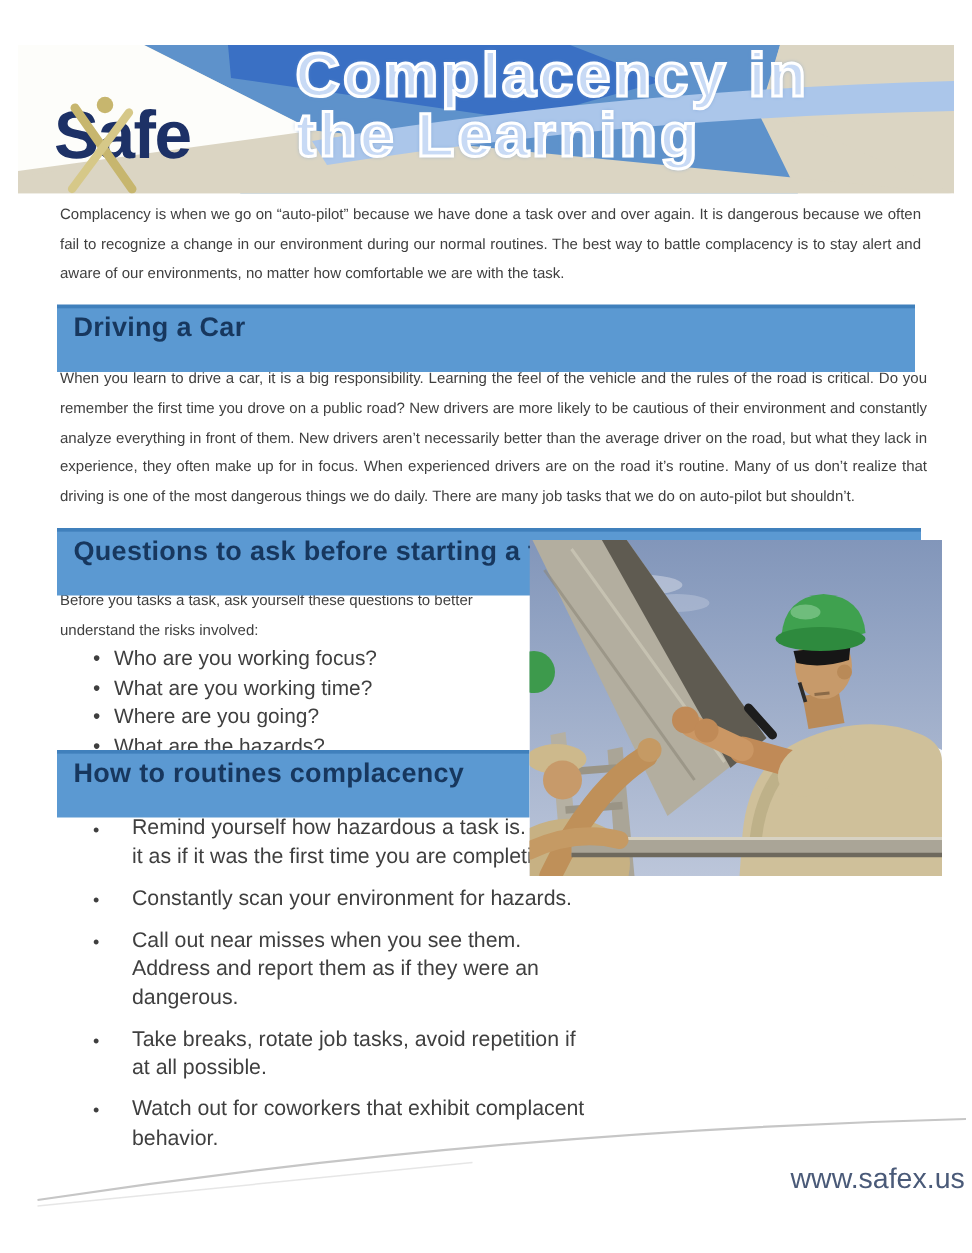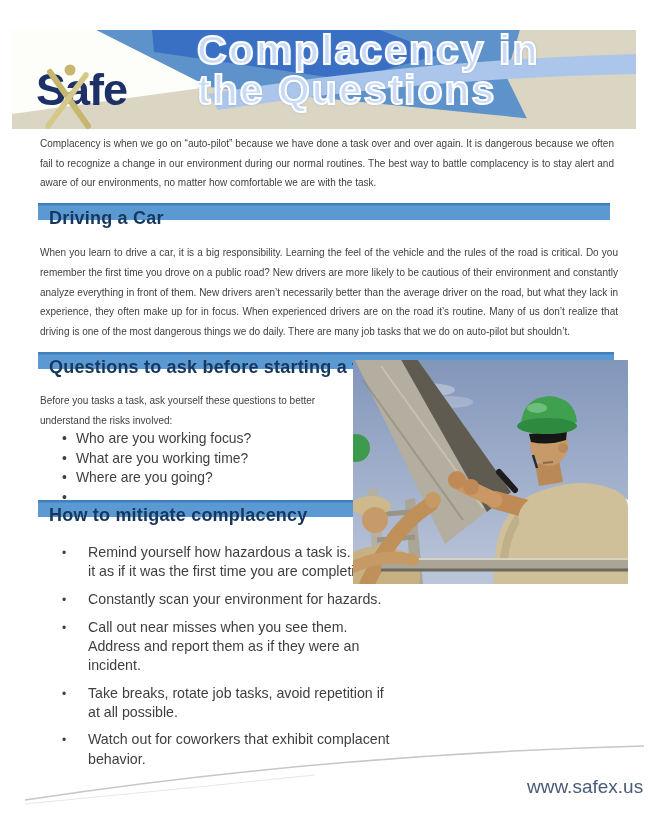--- a/index.html
+++ b/index.html
@@ -26,21 +26,21 @@
     -webkit-text-stroke:2px #ffffff;
     text-shadow:0 0 3px #6f97cd;
     white-space:nowrap;
   }
   
   .para { position:absolute; margin:0; font-size:10px; line-height:19.5px; text-align:justify; }
   .intro { left:40px; top:134px; width:574px; }
   .driving-body { left:40px; top:243px; width:578px; line-height:19.8px; }
   
   .banner {
-    position:absolute; height:17px; box-sizing:border-box;
+    position:absolute; height:45px; box-sizing:border-box;
     padding:5px 0 0 11px;
     background:linear-gradient(to bottom,#4080bc 0,#4080bc 2px,var(--banner_blue,#5b99d2) 3px);
     color:var(--banner_text,#17375e);
     font-weight:bold; font-size:18px; letter-spacing:.2px;
     z-index:1;
   }
   .banner-driving   { left:38px; top:203px; width:572px; }
   .banner-questions { left:38px; top:352px; width:576px; }
   .banner-mitigate  { left:38px; top:500px; width:315px; }
   
@@ -79,21 +79,21 @@
     <div class="logo">
       <span class="logo-text">Safe</span>
       <svg class="logo-x" width="62" height="65" viewBox="0 0 62 65" aria-hidden="true">
         <line x1="14" y1="8" x2="52" y2="62" stroke="#c7b66e" stroke-width="6" stroke-linecap="round"></line>
         <line x1="50" y1="11" x2="12" y2="62" stroke="#d6c888" stroke-width="5.5" stroke-linecap="round"></line>
         <circle cx="34" cy="6" r="5.5" fill="#c7b66e"></circle>
       </svg>
     </div>
     <div class="page-title">
       <div>Complacency in</div>
-      <div>the Questions</div>
+      <div>the Learning</div>
     </div>
   </header>
 
   <p class="para intro">Complacency is when we go on “auto-pilot” because we have done a task over and over again. It is dangerous because we often fail to recognize a change in our environment during our normal routines. The best way to battle complacency is to stay alert and aware of our environments, no matter how comfortable we are with the task.</p>
 
   <div class="banner banner-driving">
     <span>Driving a Car</span>
   </div>
   <p class="para driving-body">When you learn to drive a car, it is a big responsibility. Learning the feel of the vehicle and the rules of the road is critical. Do you remember the first time you drove on a public road? New drivers are more likely to be cautious of their environment and constantly analyze everything in front of them. New drivers aren’t necessarily better than the average driver on the road, but what they lack in experience, they often make up for in focus. When experienced drivers are on the road it’s routine. Many of us don’t realize that driving is one of the most dangerous things we do daily.  There are many job tasks that we do on auto-pilot but shouldn’t.</p>
 
@@ -113,20 +113,21 @@
         <span>What are you working time?</span>
       </li>
 
       <li>
         <span class="dot">•</span>
         <span>Where are you going?</span>
       </li>
 
       <li>
         <span class="dot">•</span>
+        <span>What are the hazards?</span>
       </li>
     </ul>
 
   <svg class="photo" viewBox="0 0 275 224" aria-hidden="true">
     <defs>
       <linearGradient id="sky" x1="0" y1="0" x2="0" y2="1">
         <stop offset="0" stop-color="#8296ba"></stop>
         <stop offset="1" stop-color="#bcc6da"></stop>
       </linearGradient>
     </defs>
@@ -189,37 +190,37 @@
 
     <g>
       <rect x="28" y="198" width="247" height="13" fill="#aaa597"></rect>
       <line x1="28" y1="199" x2="275" y2="199" stroke="#d7d2c3" stroke-width="2"></line>
       <line x1="28" y1="210" x2="275" y2="210" stroke="#6e695d" stroke-width="3"></line>
       <path d="M0,207 C24,196 44,196 60,200" stroke="#c59a64" stroke-width="12" fill="none" stroke-linecap="round"></path>
     </g>
   </svg>
 
   <div class="banner banner-mitigate">
-    <span>How to mitigate complacency</span>
+    <span>How to routines complacency</span>
   </div>
   <ul class="m-list">
 
       <li>
         <span class="dot">•</span>
         <span>Remind yourself how hazardous a task is. Treat it as if it was the first time you are completing it.</span>
       </li>
 
       <li>
         <span class="dot">•</span>
         <span>Constantly scan your environment for hazards.</span>
       </li>
 
       <li>
         <span class="dot">•</span>
-        <span>Call out near misses when you see them. Address and report them as if they were an incident.</span>
+        <span>Call out near misses when you see them. Address and report them as if they were an dangerous.</span>
       </li>
 
       <li>
         <span class="dot">•</span>
         <span>Take breaks, rotate job tasks, avoid repetition if at all possible.</span>
       </li>
 
       <li>
         <span class="dot">•</span>
         <span>Watch out for coworkers that exhibit complacent behavior.</span>

